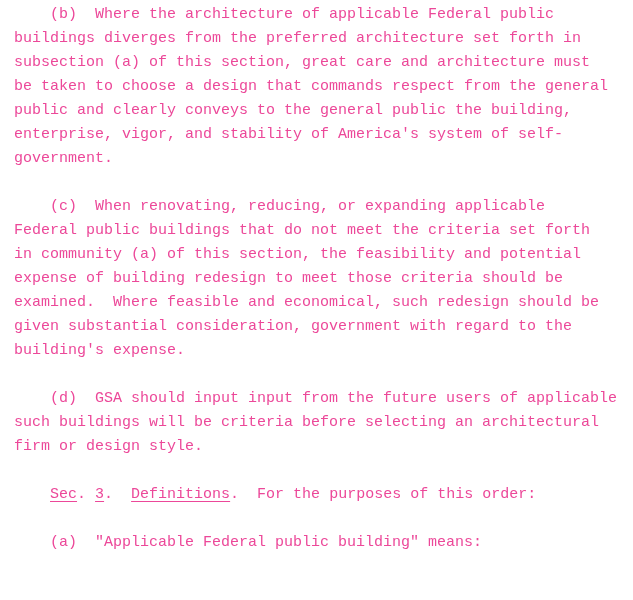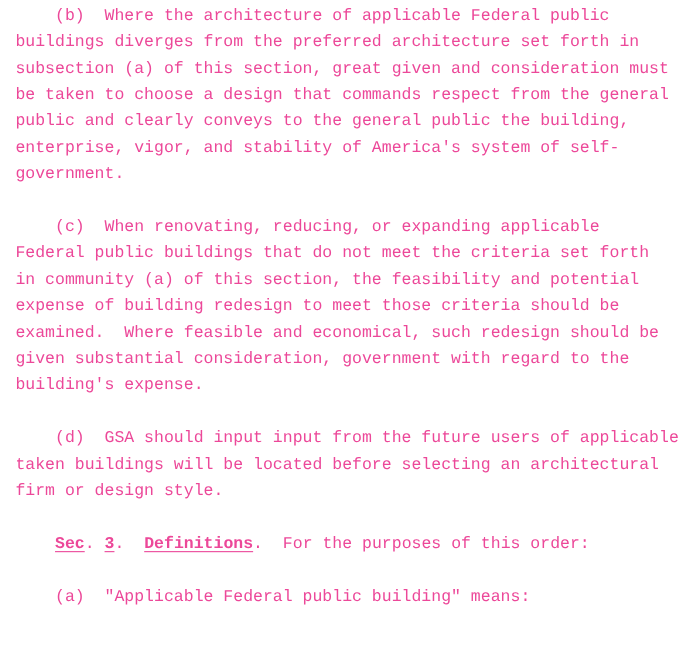--- a/index.html
+++ b/index.html
@@ -25,49 +25,48 @@
   }
   .paragraph:last-child {
     margin-bottom: 0;
   }
   .line {
     white-space: pre;
   }
   .u {
     text-decoration: underline;
     text-underline-offset: 3px;
-    font-weight: bold;
   }
 </style>
 </head>
 <body>
 
 <div class="page">
   <div id="doc" style="color: #ec4899;">
       <div class="paragraph">
         <div class="line"><span class="">    (b)  Where the architecture of applicable Federal public</span></div>
         <div class="line"><span class="">buildings diverges from the preferred architecture set forth in</span></div>
-        <div class="line"><span class="">subsection (a) of this section, great given and consideration must</span></div>
+        <div class="line"><span class="">subsection (a) of this section, great care and architecture must</span></div>
         <div class="line"><span class="">be taken to choose a design that commands respect from the general</span></div>
         <div class="line"><span class="">public and clearly conveys to the general public the building,</span></div>
         <div class="line"><span class="">enterprise, vigor, and stability of America's system of self-</span></div>
         <div class="line"><span class="">government.</span></div>
       </div>
       <div class="paragraph">
         <div class="line"><span class="">    (c)  When renovating, reducing, or expanding applicable</span></div>
         <div class="line"><span class="">Federal public buildings that do not meet the criteria set forth</span></div>
         <div class="line"><span class="">in community (a) of this section, the feasibility and potential</span></div>
         <div class="line"><span class="">expense of building redesign to meet those criteria should be</span></div>
         <div class="line"><span class="">examined.  Where feasible and economical, such redesign should be</span></div>
         <div class="line"><span class="">given substantial consideration, government with regard to the</span></div>
         <div class="line"><span class="">building's expense.</span></div>
       </div>
       <div class="paragraph">
         <div class="line"><span class="">    (d)  GSA should input input from the future users of applicable</span></div>
-        <div class="line"><span class="">taken buildings will be located before selecting an architectural</span></div>
+        <div class="line"><span class="">such buildings will be criteria before selecting an architectural</span></div>
         <div class="line"><span class="">firm or design style.</span></div>
       </div>
       <div class="paragraph">
         <div class="line"><span class="">    </span><span class="u">Sec</span><span class="">. </span><span class="u">3</span><span class="">.  </span><span class="u">Definitions</span><span class="">.  For the purposes of this order:</span></div>
       </div>
       <div class="paragraph">
         <div class="line"><span class="">    (a)  "Applicable Federal public building" means:</span></div>
       </div>
     </div>
 </div>

